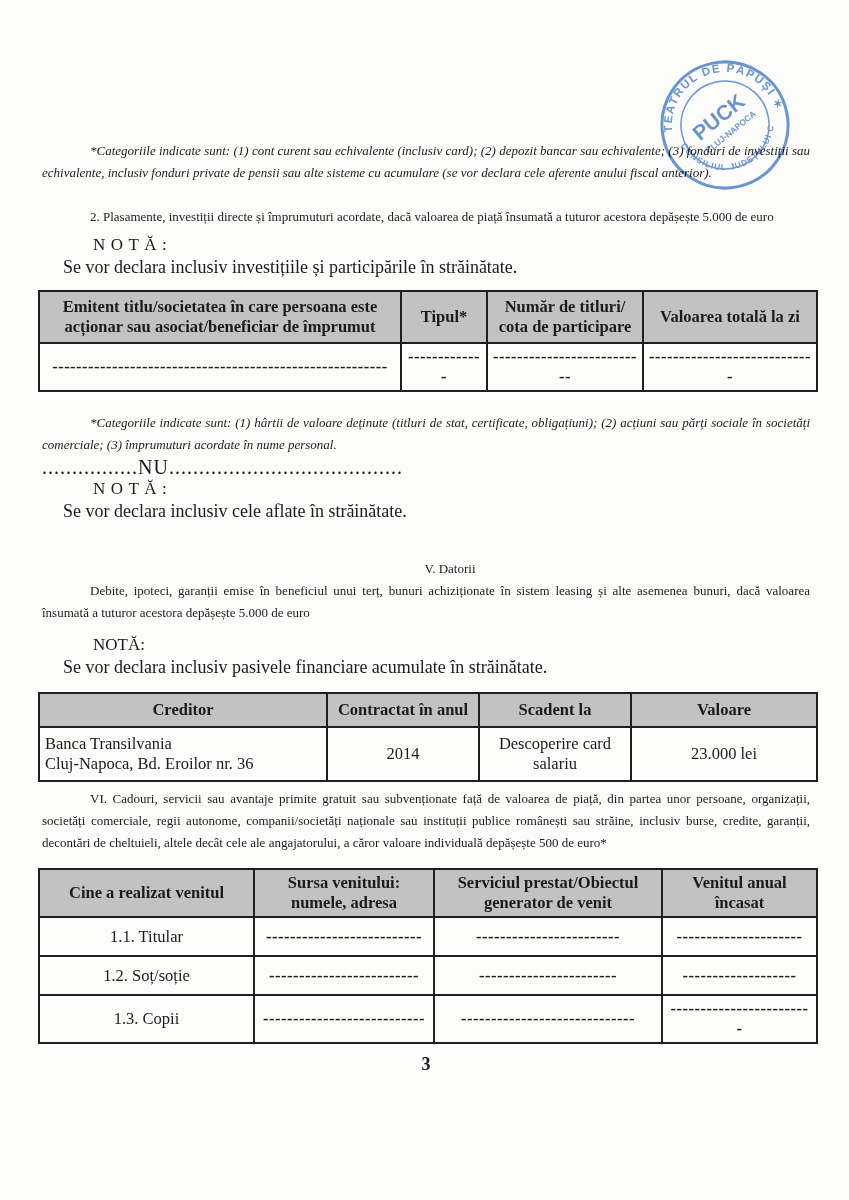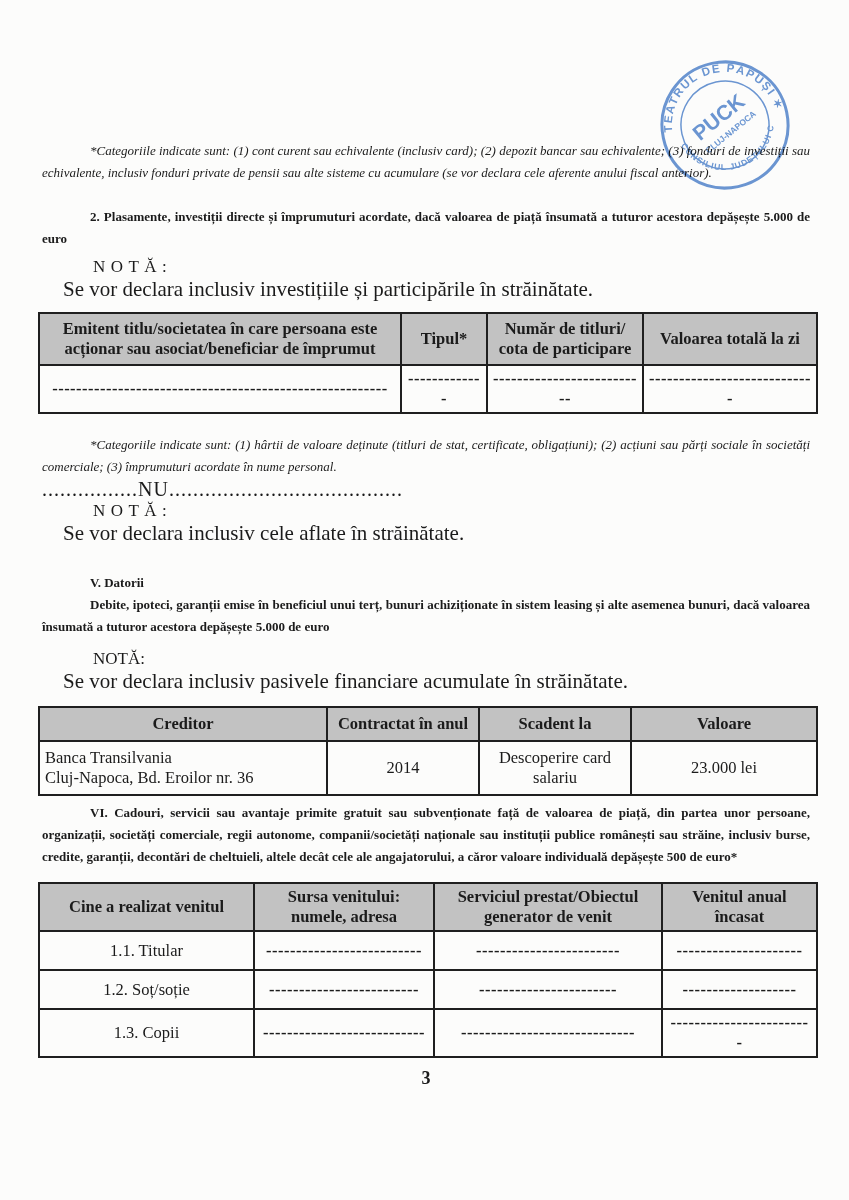--- a/index.html
+++ b/index.html
@@ -14,27 +14,27 @@
     width:849px;height:1200px;
     background:#fcfcfb;
     padding:140px 39px 0 42px;
     box-sizing:border-box;
     overflow:hidden;
   }
   p{margin:0;}
   .just{text-align:justify;}
   .ind{text-indent:48px;}
   .it{font-style:italic;}
-  .b{font-weight:bold;}
+  .b{font-weight:normal;}
   .txt{font-size:13px;line-height:22px;} .mt6{margin-top:6px;}
   .mt10{margin-top:10px;} .mt12{margin-top:12px;} .mt14{margin-top:14px;padding-left:47px;}
-  .mt20{margin-top:20px;} .mt22{margin-top:22px;} .mt24{margin-top:28px;}
+  .mt20{margin-top:20px;} .mt22{margin-top:22px;} .mt24{margin-top:36px;text-align:center;}
   .nota-label{margin-left:51px;font-size:17px;line-height:22px;}
   .nota-label.spaced{letter-spacing:0.32em;}
-  .nota-text{margin-left:21px;font-size:21px;line-height:22px;}
+  .nota-text{margin-left:21px;font-size:18px;line-height:22px;}
   .dotline{font-size:20px;line-height:22px;letter-spacing:1px;white-space:nowrap;overflow:hidden;}
 
   table.doc{
     border-collapse:collapse;
     width:780px;
     margin-left:-4px;
     table-layout:fixed;
   }
   table.doc th, table.doc td{
     border:2px solid #1f1f1f;

